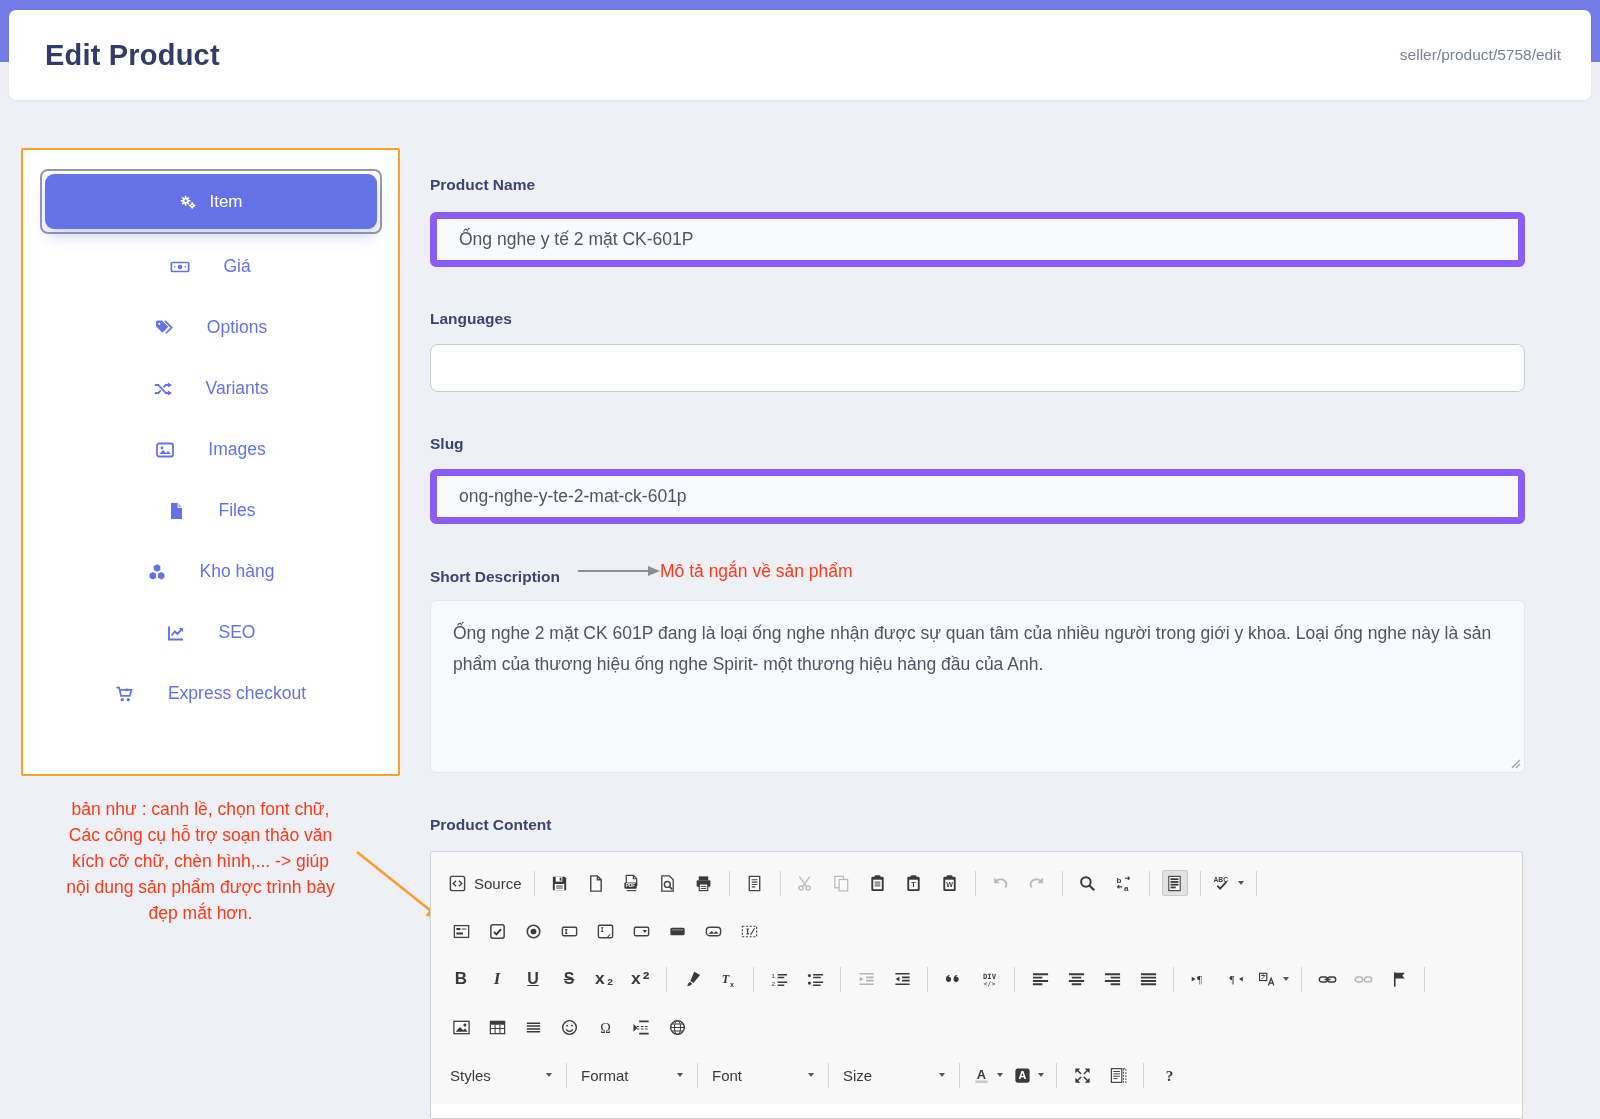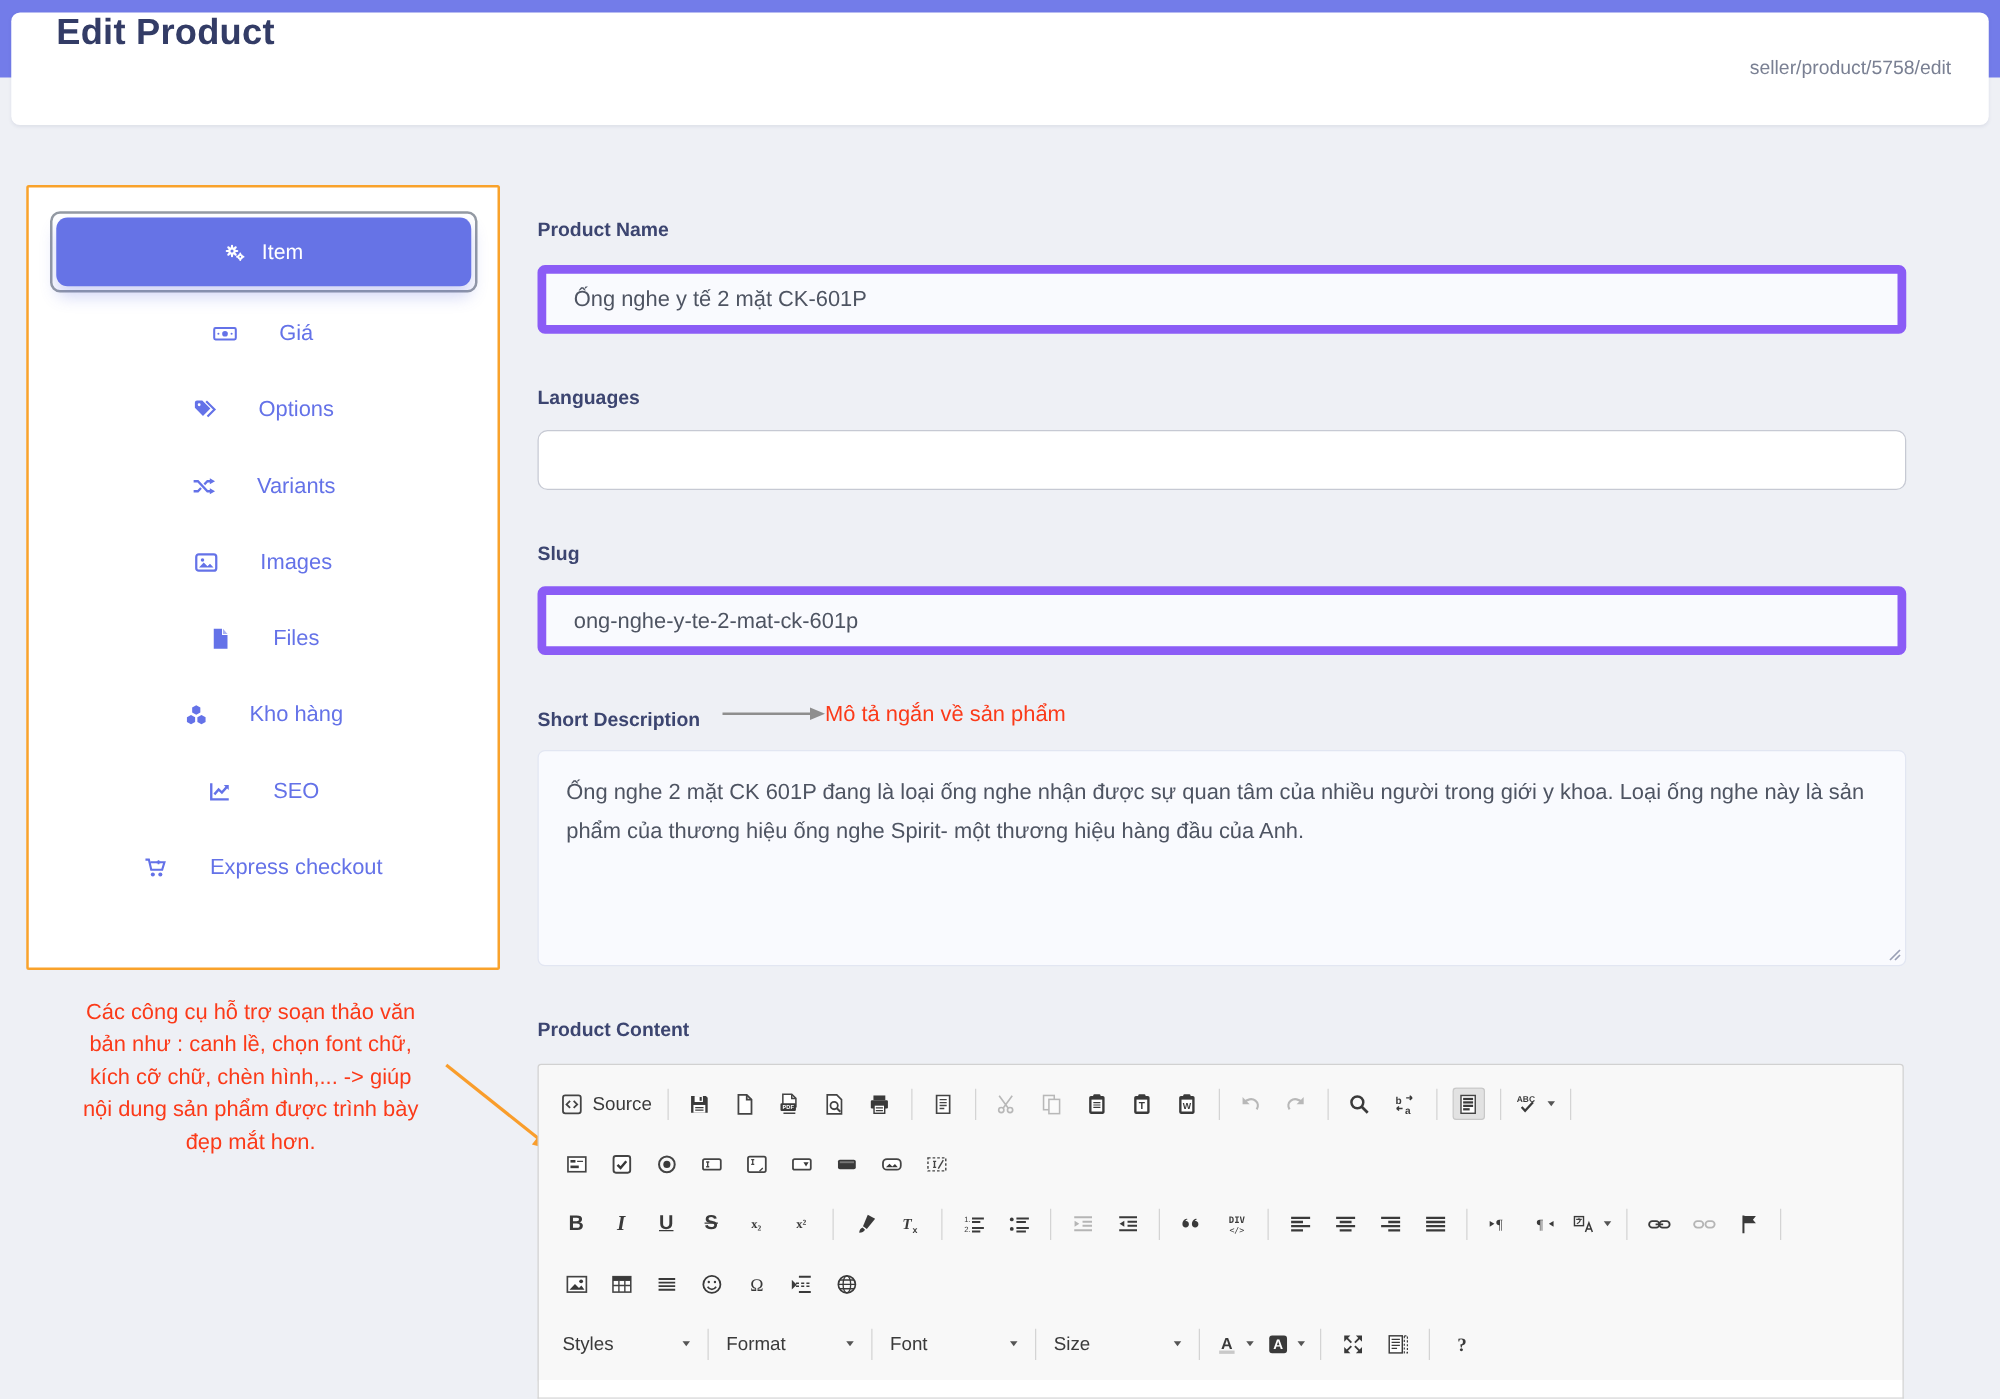--- a/index.html
+++ b/index.html
@@ -8,21 +8,21 @@
     background:#eef0f5;
     font-family:"Liberation Sans","DejaVu Sans",sans-serif;
     -webkit-font-smoothing:antialiased;
   }
   .abs{position:absolute;}
   
   .top-band{position:absolute;top:0;left:0;width:100%;height:62px;background:#737ce9;}
   .header-card{
     position:absolute;top:10px;left:9px;right:9px;height:90px;background:#ffffff;
     border-radius:7px;box-shadow:0 1px 3px rgba(40,50,100,.08);
-    display:flex;justify-content:space-between;
+    display:flex;align-items:center;justify-content:space-between;
     padding:0 30px 0 36px;box-sizing:border-box;
   }
   .page-title{font-size:29px;font-weight:800;color:#333c66;letter-spacing:.2px;}
   .breadcrumb{display:flex;align-items:center;font-size:15.5px;color:#7a8093;}
   .crumb{cursor:pointer;}
   
   .sidebar{
     position:absolute;left:21px;top:148px;width:379px;height:628px;
     background:#fff;border:2px solid #f9a22b;border-radius:2px;
     box-sizing:border-box;padding-top:19px;text-align:right;
@@ -71,21 +71,21 @@
   .tb-btn svg{width:19px;height:19px;display:block;}
   .tb-sep{width:1px;height:25px;background:#d4d4d4;margin:0 7px;flex:none;}
   .tb-btn.disabled{opacity:.35;cursor:default;}
   .tb-btn.pressed{background:#e2e2e2;box-shadow:inset 0 0 0 1px #c8c8c8;}
   .tb-label{font-size:15px;color:#3a3a3a;white-space:nowrap;}
   .tb-btn .tb-ic + .tb-label{margin-left:7px;}
   .f-b{font-weight:800;font-size:17px;}
   .f-i{font-style:italic;font-weight:700;font-size:17px;font-family:"Liberation Serif",serif;}
   .f-u{text-decoration:underline;font-weight:700;font-size:16px;}
   .f-s{text-decoration:line-through;font-weight:700;font-size:16px;}
-  .f-sub,.f-sup{font-weight:700;font-size:10px;font-family:Liberation Serif, serif;}
+  .f-sub,.f-sup{font-weight:700;font-size:17px;font-family:Liberation Mono, monospace;}
   .caret{
     width:0;height:0;border-left:3.5px solid transparent;border-right:3.5px solid transparent;
     border-top:4.5px solid #555;margin-left:6px;flex:none;
   }
   .tb-combo{width:102px;justify-content:space-between;padding:0 5px;margin:0 2px;}
   .editor-area{
     position:absolute;left:430px;top:1104px;width:1093px;height:15px;background:#fff;
     border:1px solid #d1d1d1;border-top:none;box-sizing:border-box;
   }
 </style>
@@ -225,22 +225,22 @@
 <div class="ta" style="left:430px;top:600px;width:1095px;height:173px;">
   <span>Ống nghe 2 mặt CK 601P đang là loại ống nghe nhận được sự quan tâm của nhiều người trong giới y khoa. Loại ống nghe này là sản phẩm của thương hiệu ống nghe Spirit- một thương hiệu hàng đầu của Anh.</span>
   <svg class="resize-handle" width="12" height="12">
     <path d="M11 3 3 11 M11 7 7 11" stroke="#9aa0b5" stroke-width="1.4" fill="none"></path>
   </svg>
 </div>
 
 <div class="f-lbl" style="left:430px;top:816px;">Product Content</div>
 
 <div class="note-block red-note">
+    <div>bản như : canh lề, chọn font chữ,</div>
     <div>Các công cụ hỗ trợ soạn thảo văn</div>
-    <div>bản như : canh lề, chọn font chữ,</div>
     <div>kích cỡ chữ, chèn hình,... -&gt; giúp</div>
     <div>nội dung sản phẩm được trình bày</div>
     <div>đẹp mắt hơn.</div>
   </div>
 <svg class="abs" style="left:352px;top:845px;" width="98" height="86">
   <line x1="5" y1="7" x2="79" y2="66" stroke="#f99d2b" stroke-width="2.6"></line>
   <polygon points="90,75 73.5,70.5 80.5,61.5" fill="#f99d2b"></polygon>
 </svg>
 
 <div class="tb">

